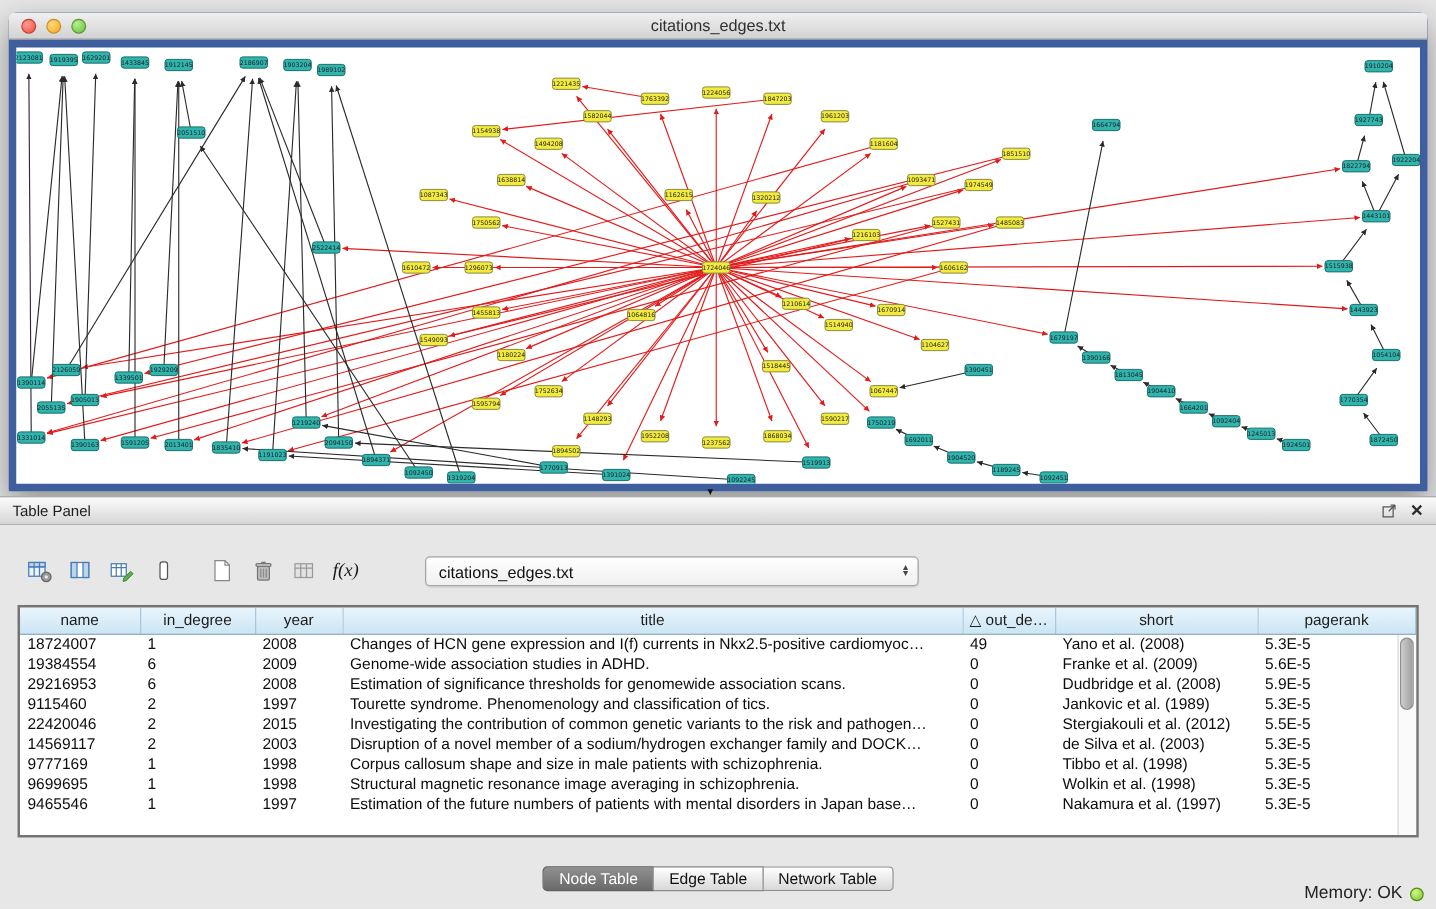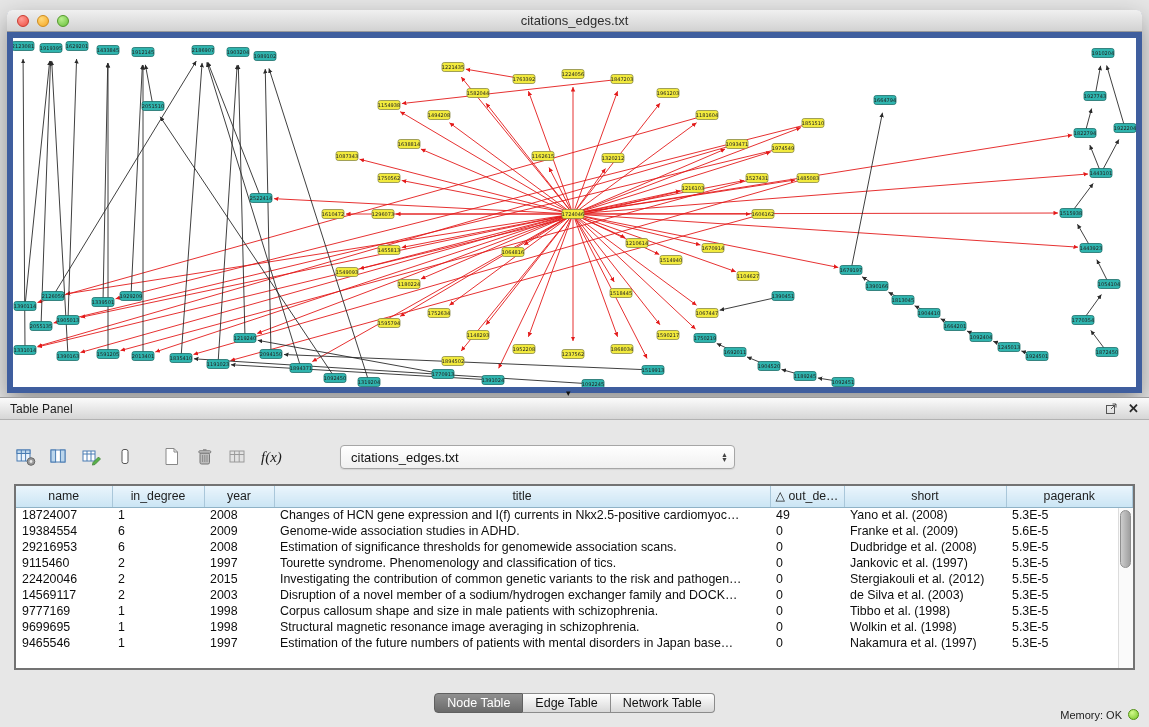--- a/index.html
+++ b/index.html
@@ -22,42 +22,42 @@
   .splitter-grip{position:absolute;left:566px;top:389px;font-size:9px;color:#111;z-index:10;line-height:9px}
 
   
   #table-panel{position:absolute;left:0;top:397px;width:1149px;height:330px;background:#e7e7e7;border-top:1px solid #9b9b9b}
   .panel-titlebar{height:22px;background:linear-gradient(#fbfbfb,#d6d6d6);border-bottom:1px solid #b2b2b2;display:flex;align-items:center;padding:0 10px;font-size:12px;color:#1c1c1c}
   .panel-actions{margin-left:auto;display:flex;align-items:center;gap:10px}
   .close-x{font-size:13px;font-weight:bold;color:#2a2a2a}
   .panel-body{position:relative;height:307px}
 
   .toolbar{display:flex;align-items:center;padding:24px 0 0 16px;height:50px}
-  .tool-btn{width:26px;height:26px;border:none;background:transparent;display:flex;align-items:center;justify-content:flex-start;margin-right:7px}
+  .tool-btn{width:26px;height:26px;border:none;background:transparent;display:flex;align-items:center;justify-content:flex-end;margin-right:7px}
   .tool-btn.gap{margin-left:14px}
   .fx{font-family:"Liberation Serif",serif;font-style:italic;font-size:15px;color:#1a1a1a;white-space:nowrap}
   .combo{margin-left:46px;width:395px;height:24px;border:1px solid #a6a6a6;border-radius:4px;background:linear-gradient(#ffffff,#f0f0f0);display:flex;align-items:center;padding:0 6px 0 10px;font-size:13px;color:#111;box-shadow:0 1px 1px rgba(0,0,0,.08)}
   .combo .arrows{margin-left:auto;display:flex;flex-direction:column;align-items:center;line-height:5px;font-size:7px;color:#444}
 
   .table-wrap{position:relative;margin:14px 14px 0;height:186px;background:#fff;border:2px solid #737373;overflow:hidden}
   table{border-collapse:collapse;table-layout:fixed;width:100%}
   th{height:21px;background:linear-gradient(#eaf5fc,#cbe5f4);border-right:1px solid #a9c7da;border-bottom:1px solid #8fb2c6;font-weight:normal;font-size:12.3px;color:#1d1d1d;overflow:hidden;white-space:nowrap}
   td{height:16px;font-size:12.4px;color:#0d0d0d;padding:0 6px;overflow:hidden;white-space:nowrap}
   .c0{width:96px}.c1{width:92px}.c2{width:70px}.c3{width:496px}.c4{width:74px}.c5{width:162px}.c6{width:auto}
   td.c5{}
   .vscroll{position:absolute;top:22px;right:0;bottom:0;width:15px;background:#fafafa;border-left:1px solid #dcdcdc}
   .vthumb{position:absolute;left:1px;top:2px;width:11px;height:58px;border-radius:6px;background:linear-gradient(90deg,#cdcdcd,#9f9f9f);border:1px solid #8f8f8f}
 
   .tabs{display:flex;justify-content:center;margin-top:23px}
   .tab{font-family:inherit;font-size:12.5px;height:20px;padding:0 12px;border:1px solid #8b8b8b;border-left-width:0;background:linear-gradient(#ffffff,#d8d8d8);color:#111}
   .tab:first-child{border-left-width:1px;border-radius:4px 0 0 4px}
   .tab:last-child{border-radius:0 4px 4px 0}
   .tab.selected{background:linear-gradient(#909090,#6a6a6a);color:#fff;border-color:#606060}
 
-  .status{position:absolute;right:10px;bottom:6px;display:flex;align-items:flex-start;gap:6px;font-size:11px;color:#222}
+  .status{position:absolute;right:10px;bottom:6px;display:flex;align-items:flex-end;gap:6px;font-size:14px;color:#222}
   .mem-dot{width:11px;height:11px;border-radius:50%;background:radial-gradient(circle at 35% 30%,#d2fa8c,#76c427);border:1px solid #508f12}
 </style>
 </head>
 <body>
 
 <section id="graph-window">
   <div class="titlebar">
     <div class="traffic">
       <span class="light red"></span>
       <span class="light yellow"></span>
@@ -700,21 +700,21 @@
               <td class="c4">0</td>
               <td class="c5">Dudbridge et al. (2008)</td>
               <td class="c6">5.9E-5</td>
             </tr>
             <tr>
               <td class="c0">9115460</td>
               <td class="c1">2</td>
               <td class="c2">1997</td>
               <td class="c3">Tourette syndrome. Phenomenology and classification of tics.</td>
               <td class="c4">0</td>
-              <td class="c5">Jankovic et al. (1997)</td>
+              <td class="c5">Jankovic et al. (1989)</td>
               <td class="c6">5.3E-5</td>
             </tr>
             <tr>
               <td class="c0">22420046</td>
               <td class="c1">2</td>
               <td class="c2">2015</td>
               <td class="c3">Investigating the contribution of common genetic variants to the risk and pathogen…</td>
               <td class="c4">0</td>
               <td class="c5">Stergiakouli et al. (2012)</td>
               <td class="c6">5.5E-5</td>

